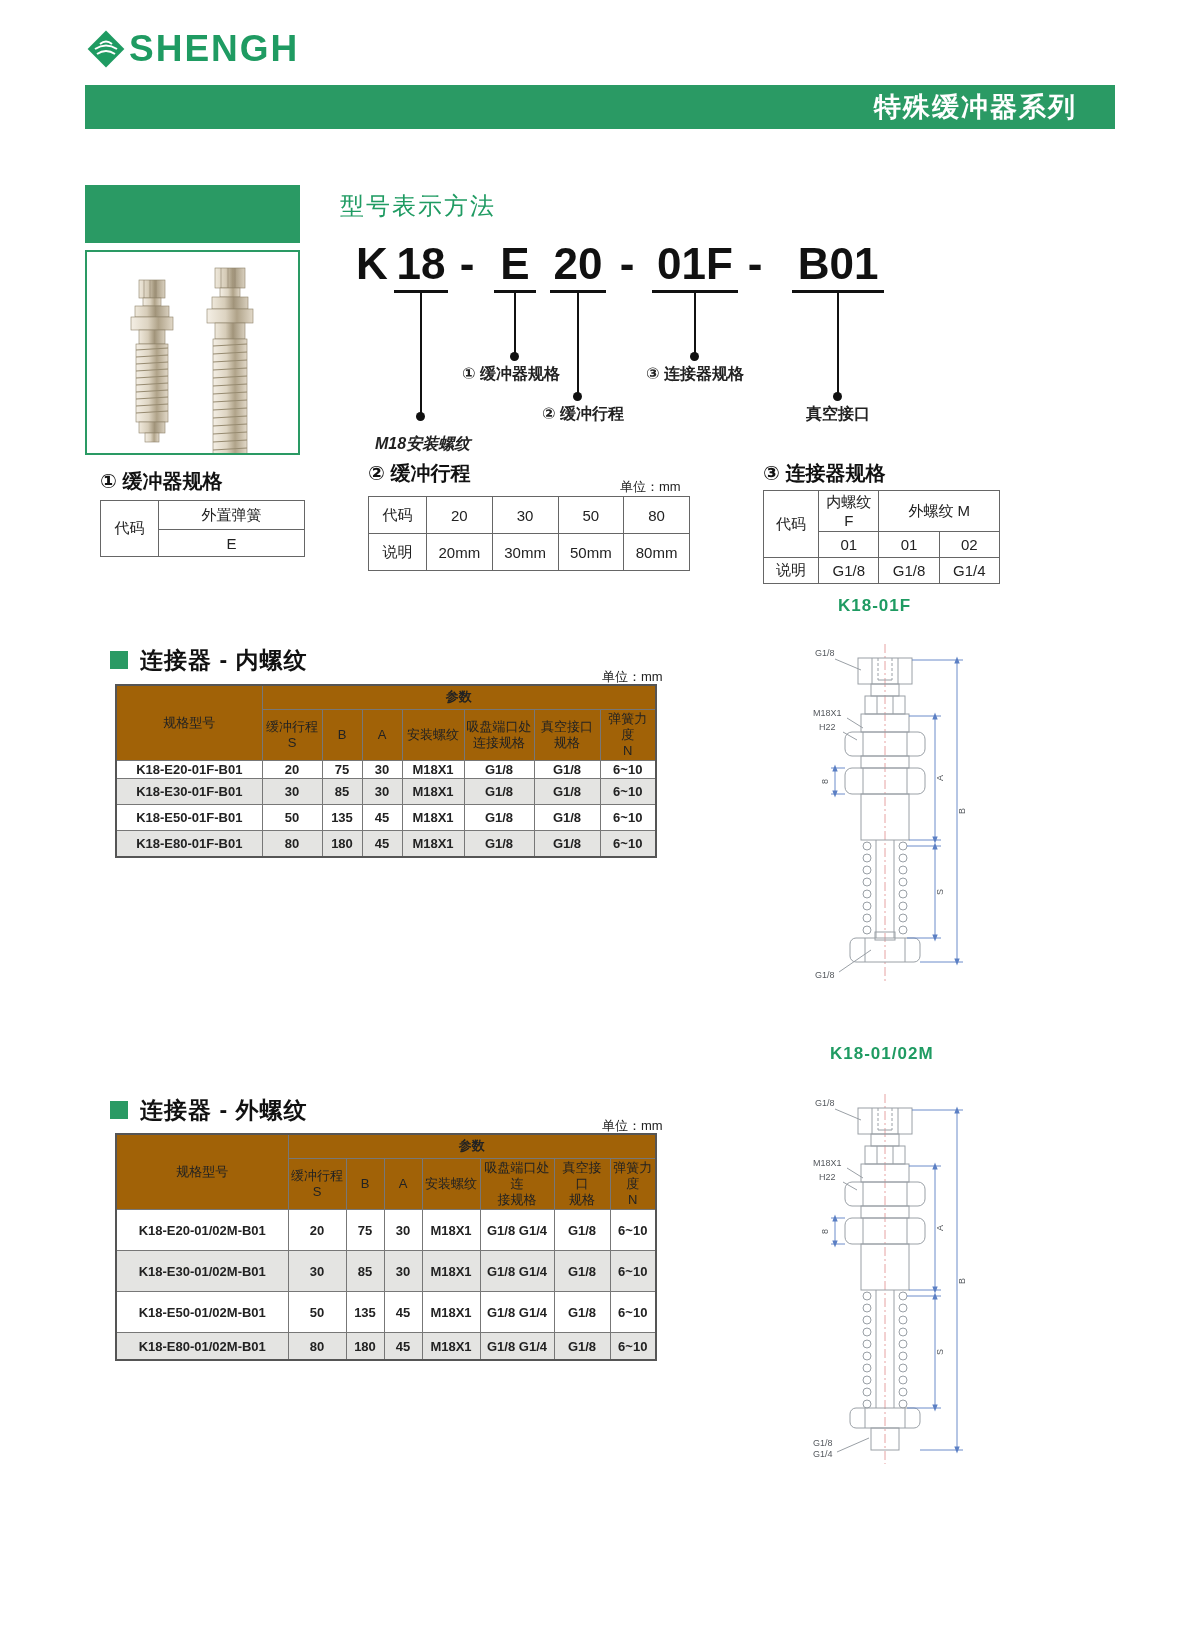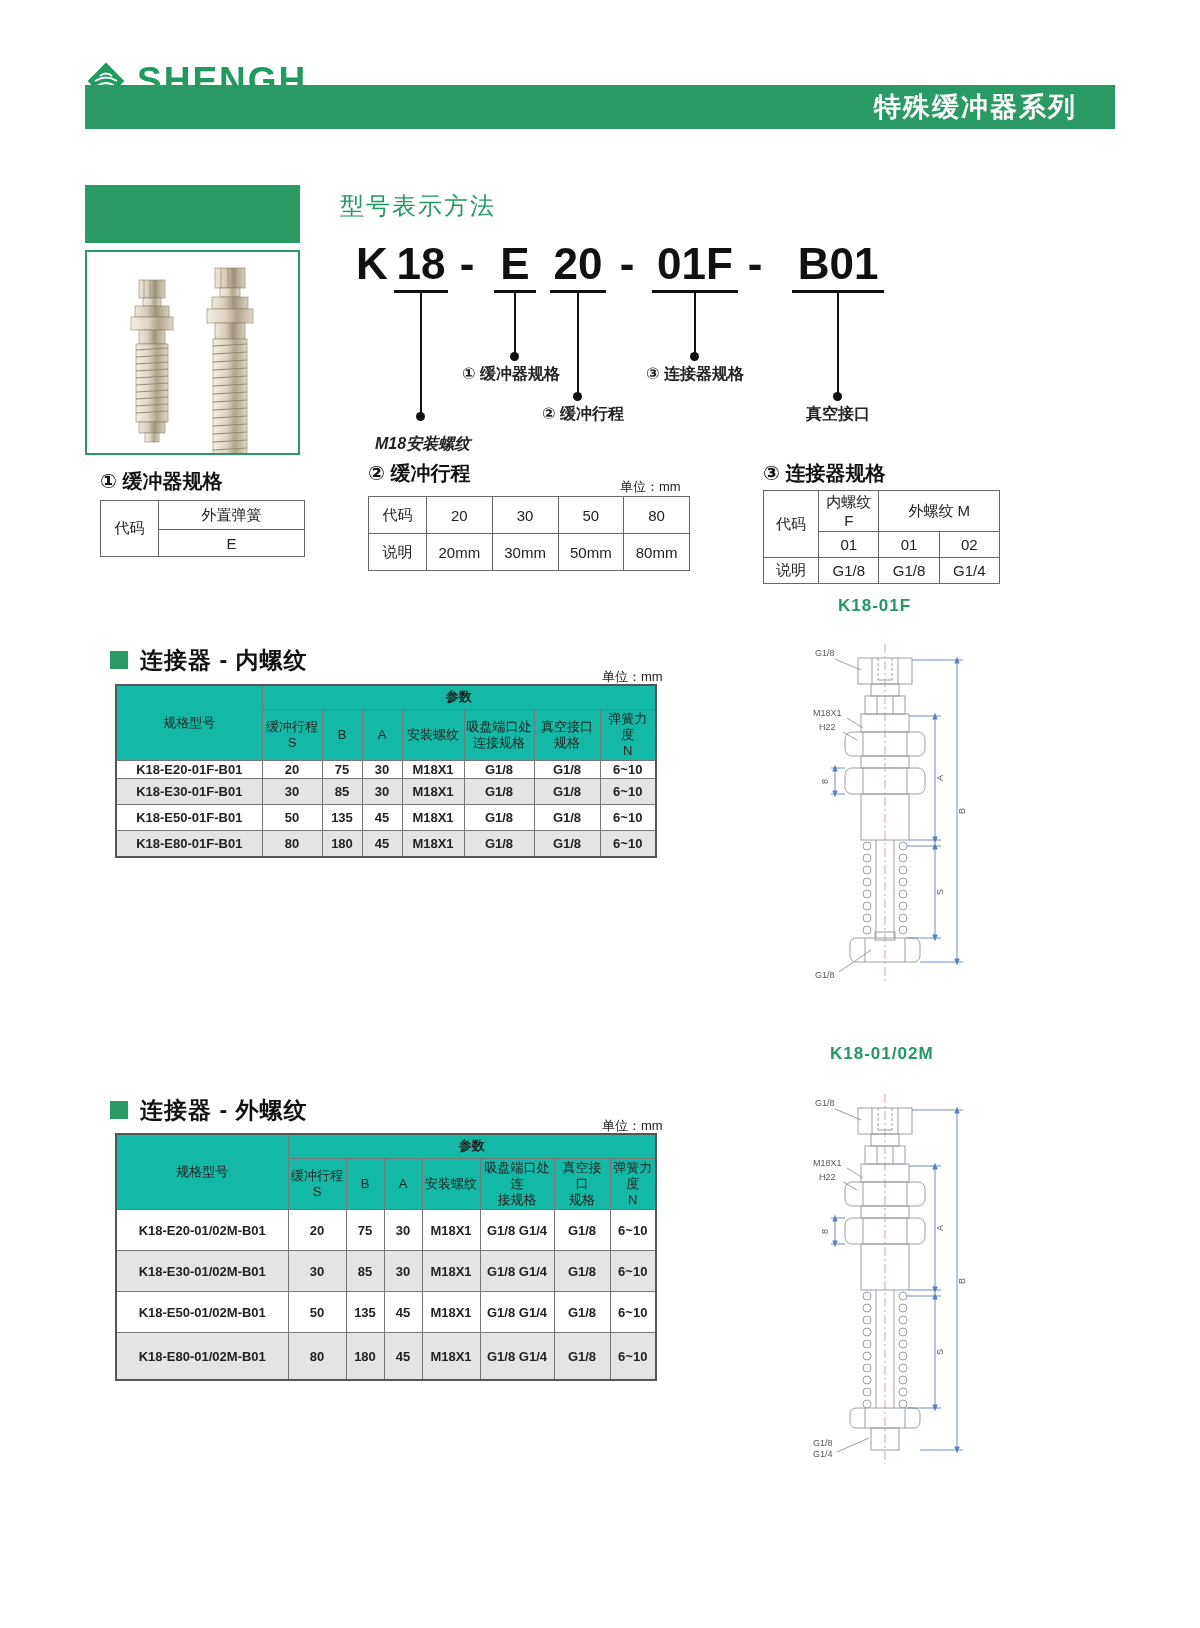--- a/index.html
+++ b/index.html
@@ -1,21 +1,21 @@
 <!DOCTYPE html>
 <html><head>
 <meta charset="utf-8">
 <style>
   * { margin:0; padding:0; box-sizing:border-box; }
   body { background:#fff; font-family:"Liberation Sans","DejaVu Sans",sans-serif; color:#222; }
   .page { position:relative; width:1200px; height:1628px; background:#ffffff; overflow:hidden; }
   .abs { position:absolute; }
 
   
-  .logo { left:85px; top:28px; display:flex; align-items:center; gap:10px;margin-top:32px; }
+  .logo { left:85px; top:28px; display:flex; align-items:center; gap:2px; }
   .logo-text { font-size:37px; font-weight:bold; color:#1f9b62; letter-spacing:2px; }
   .banner { left:85px; top:85px; width:1030px; height:44px; background:#2a9a64; display:flex; align-items:center; justify-content:flex-end; padding-right:38px; }
   .banner-title { color:#fff; font-size:27px; font-weight:bold; letter-spacing:2px; }
 
   
   .green-block { left:85px; top:185px; width:215px; height:58px; background:#2a9a64; }
   .photo-box { left:85px; top:250px; width:215px; height:205px; background:#fff; border:2px solid #2a9a64; }
 
   
   .model-heading { left:340px; top:190px; font-size:24px; font-weight:normal; color:#1f9b62; letter-spacing:2px; }
@@ -34,21 +34,21 @@
   .b { font-weight:bold; }
 
   
   .sec-square { width:18px; height:18px; background:#2a9a64; display:inline-block; }
   .sec-title { font-size:23px; font-weight:bold; color:#111; letter-spacing:1px; }
 
   
   table.main { border-collapse:collapse; table-layout:fixed; width:540px; background:#fff; }
   table.main th, table.main td { border:1px solid #777; font-size:13px; text-align:center; vertical-align:middle; padding:1px 2px; }
   table.main { border:2px solid #555; }
-  table.main th { background:#14b8a6; font-weight:normal; white-space:pre-line; line-height:1.25; }
+  table.main th { background:#a16207; font-weight:normal; white-space:pre-line; line-height:1.25; }
   table.main th.param { font-weight:bold; }
   table.main td { font-weight:bold; }
   table.main tr.alt td { background:#e4e4e2; }
 
   .drawing-label { color:#1f9b62; font-size:17px; font-weight:600; letter-spacing:1px; }
 
   .footer { left:0; top:1543px; width:1200px; text-align:center; font-size:16px; color:#222; letter-spacing:2px; }
 </style>
 </head>
 <body>
@@ -450,21 +450,21 @@
     <tr style="height:41px;">
       <td>K18-E50-01/02M-B01</td>
           <td>50</td>
           <td>135</td>
           <td>45</td>
           <td>M18X1</td>
           <td>G1/8  G1/4</td>
           <td>G1/8</td>
           <td>6~10</td>
     </tr>
-    <tr style="height:47px;padding-left:16px;" class="alt">
+    <tr style="height:27px;padding-left:16px;" class="alt">
       <td>K18-E80-01/02M-B01</td>
           <td>80</td>
           <td>180</td>
           <td>45</td>
           <td>M18X1</td>
           <td>G1/8  G1/4</td>
           <td>G1/8</td>
           <td>6~10</td>
     </tr>
   </tbody>

